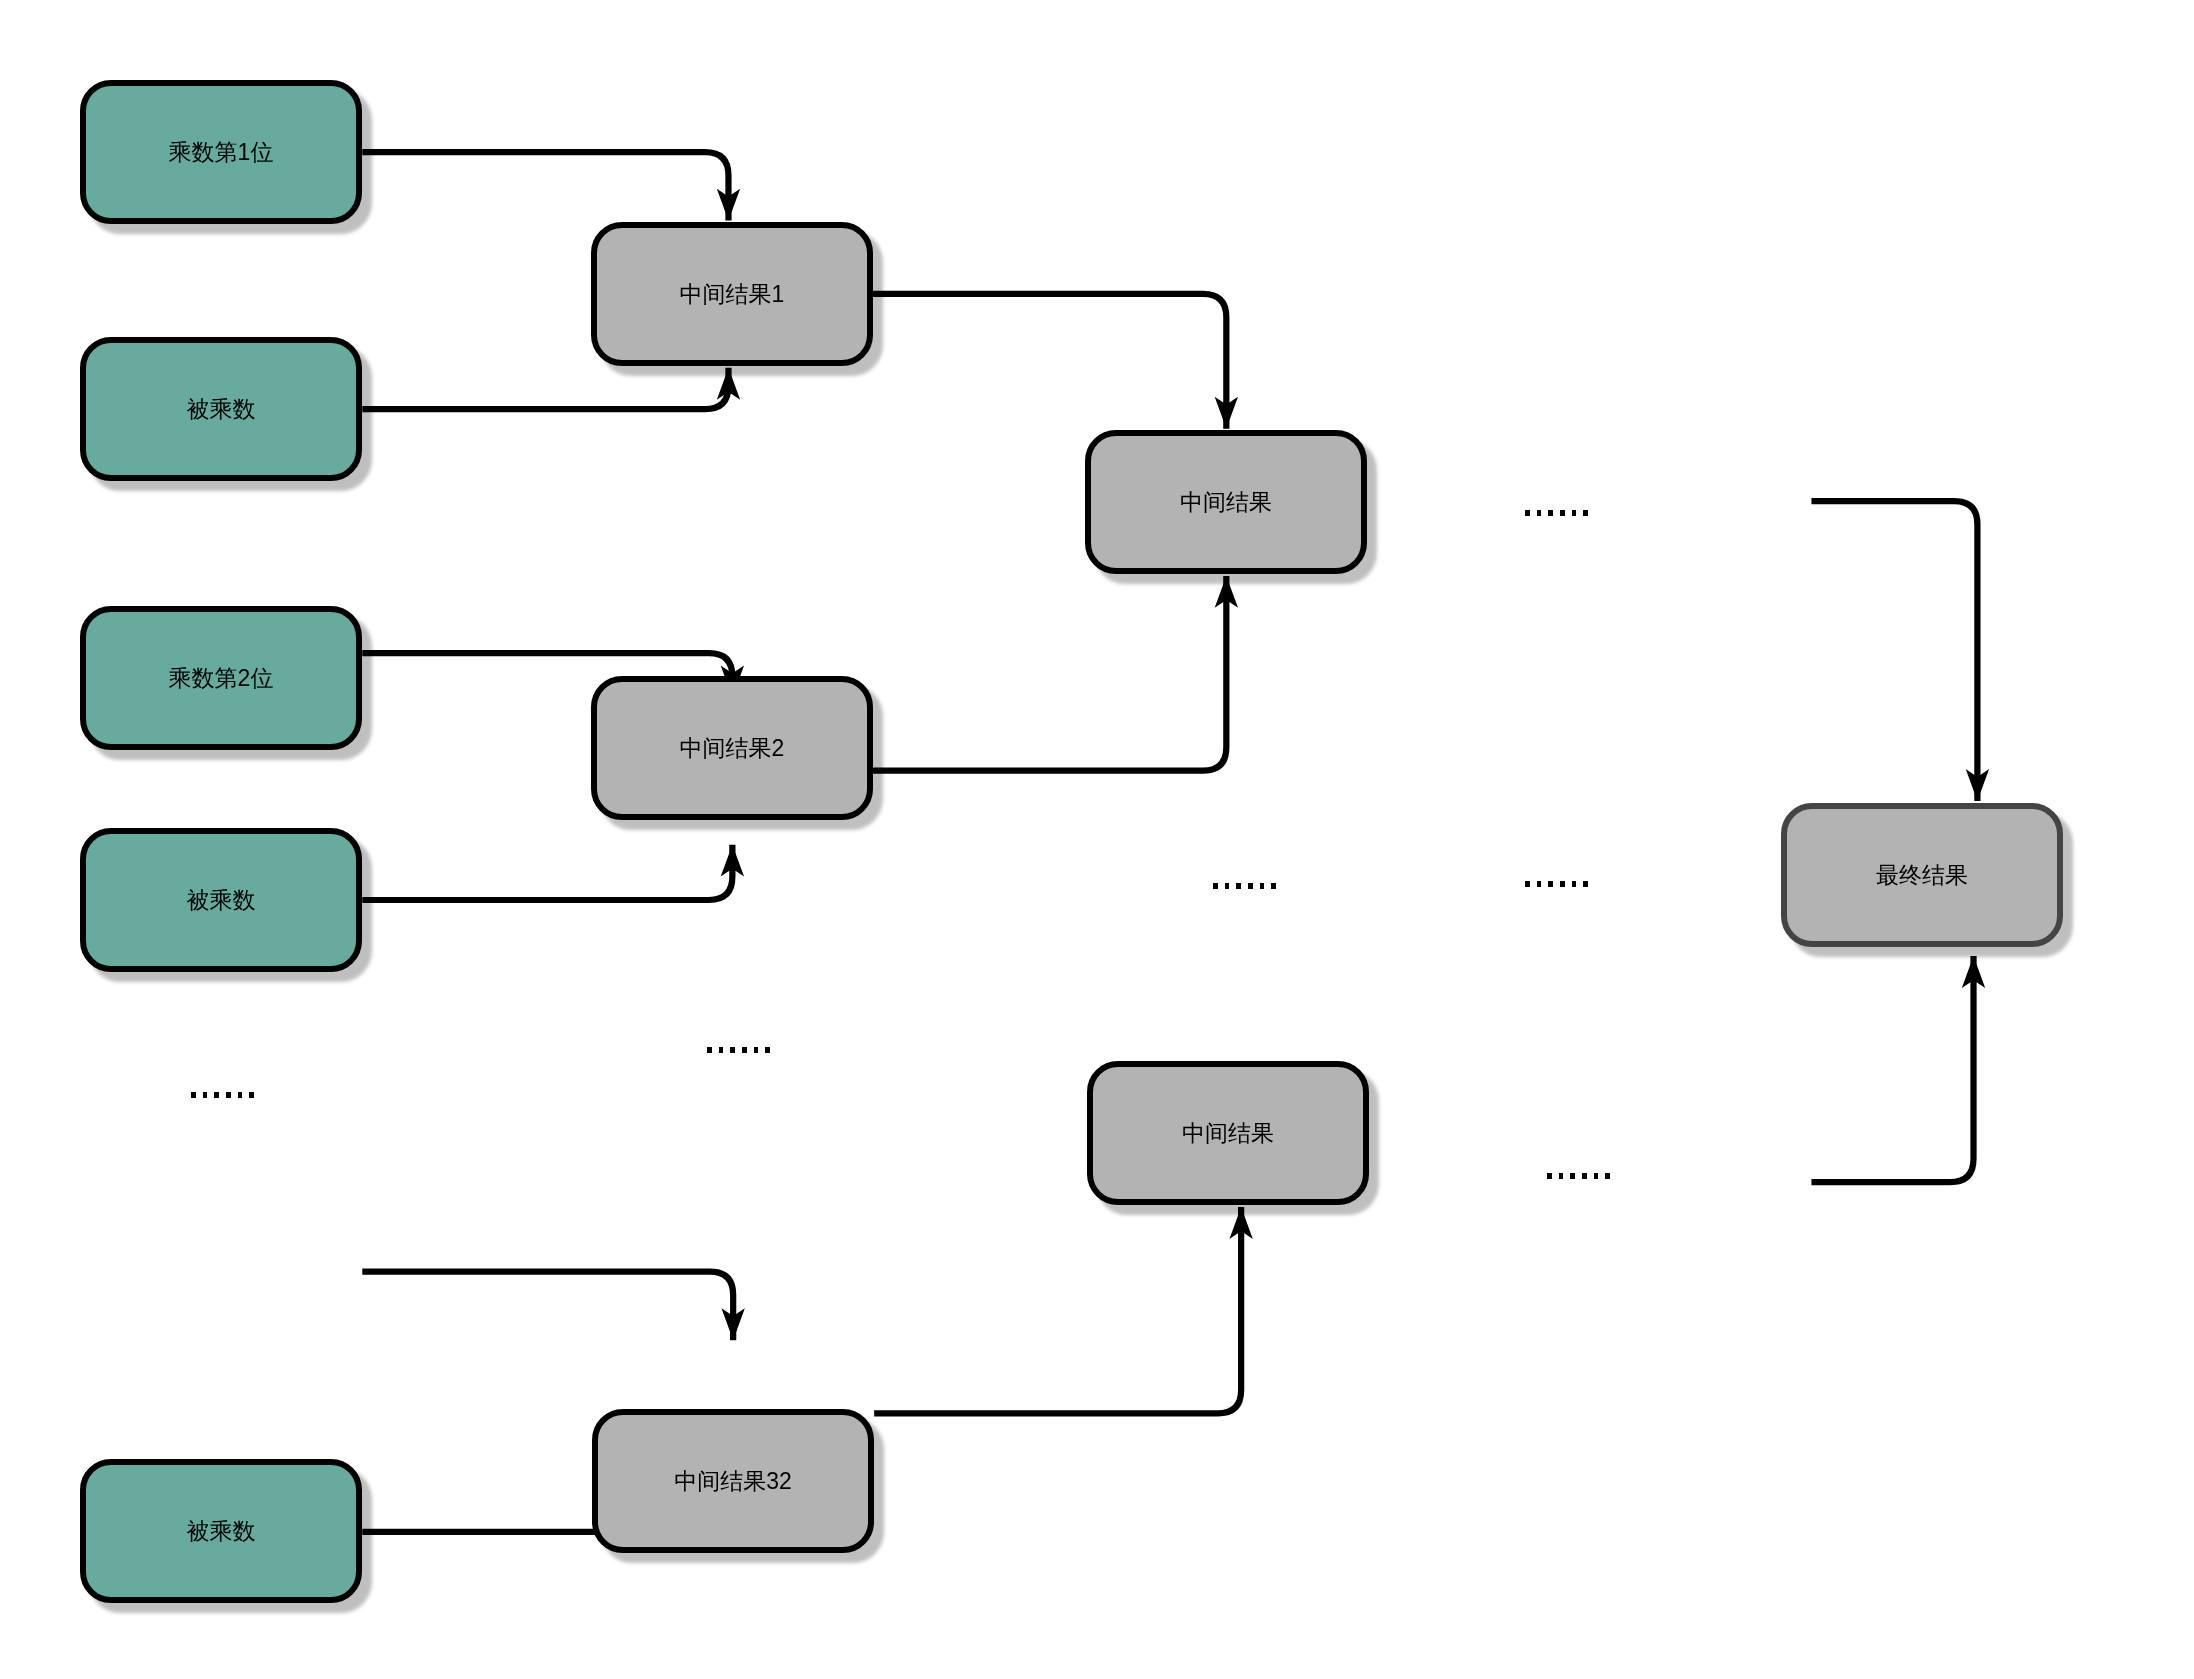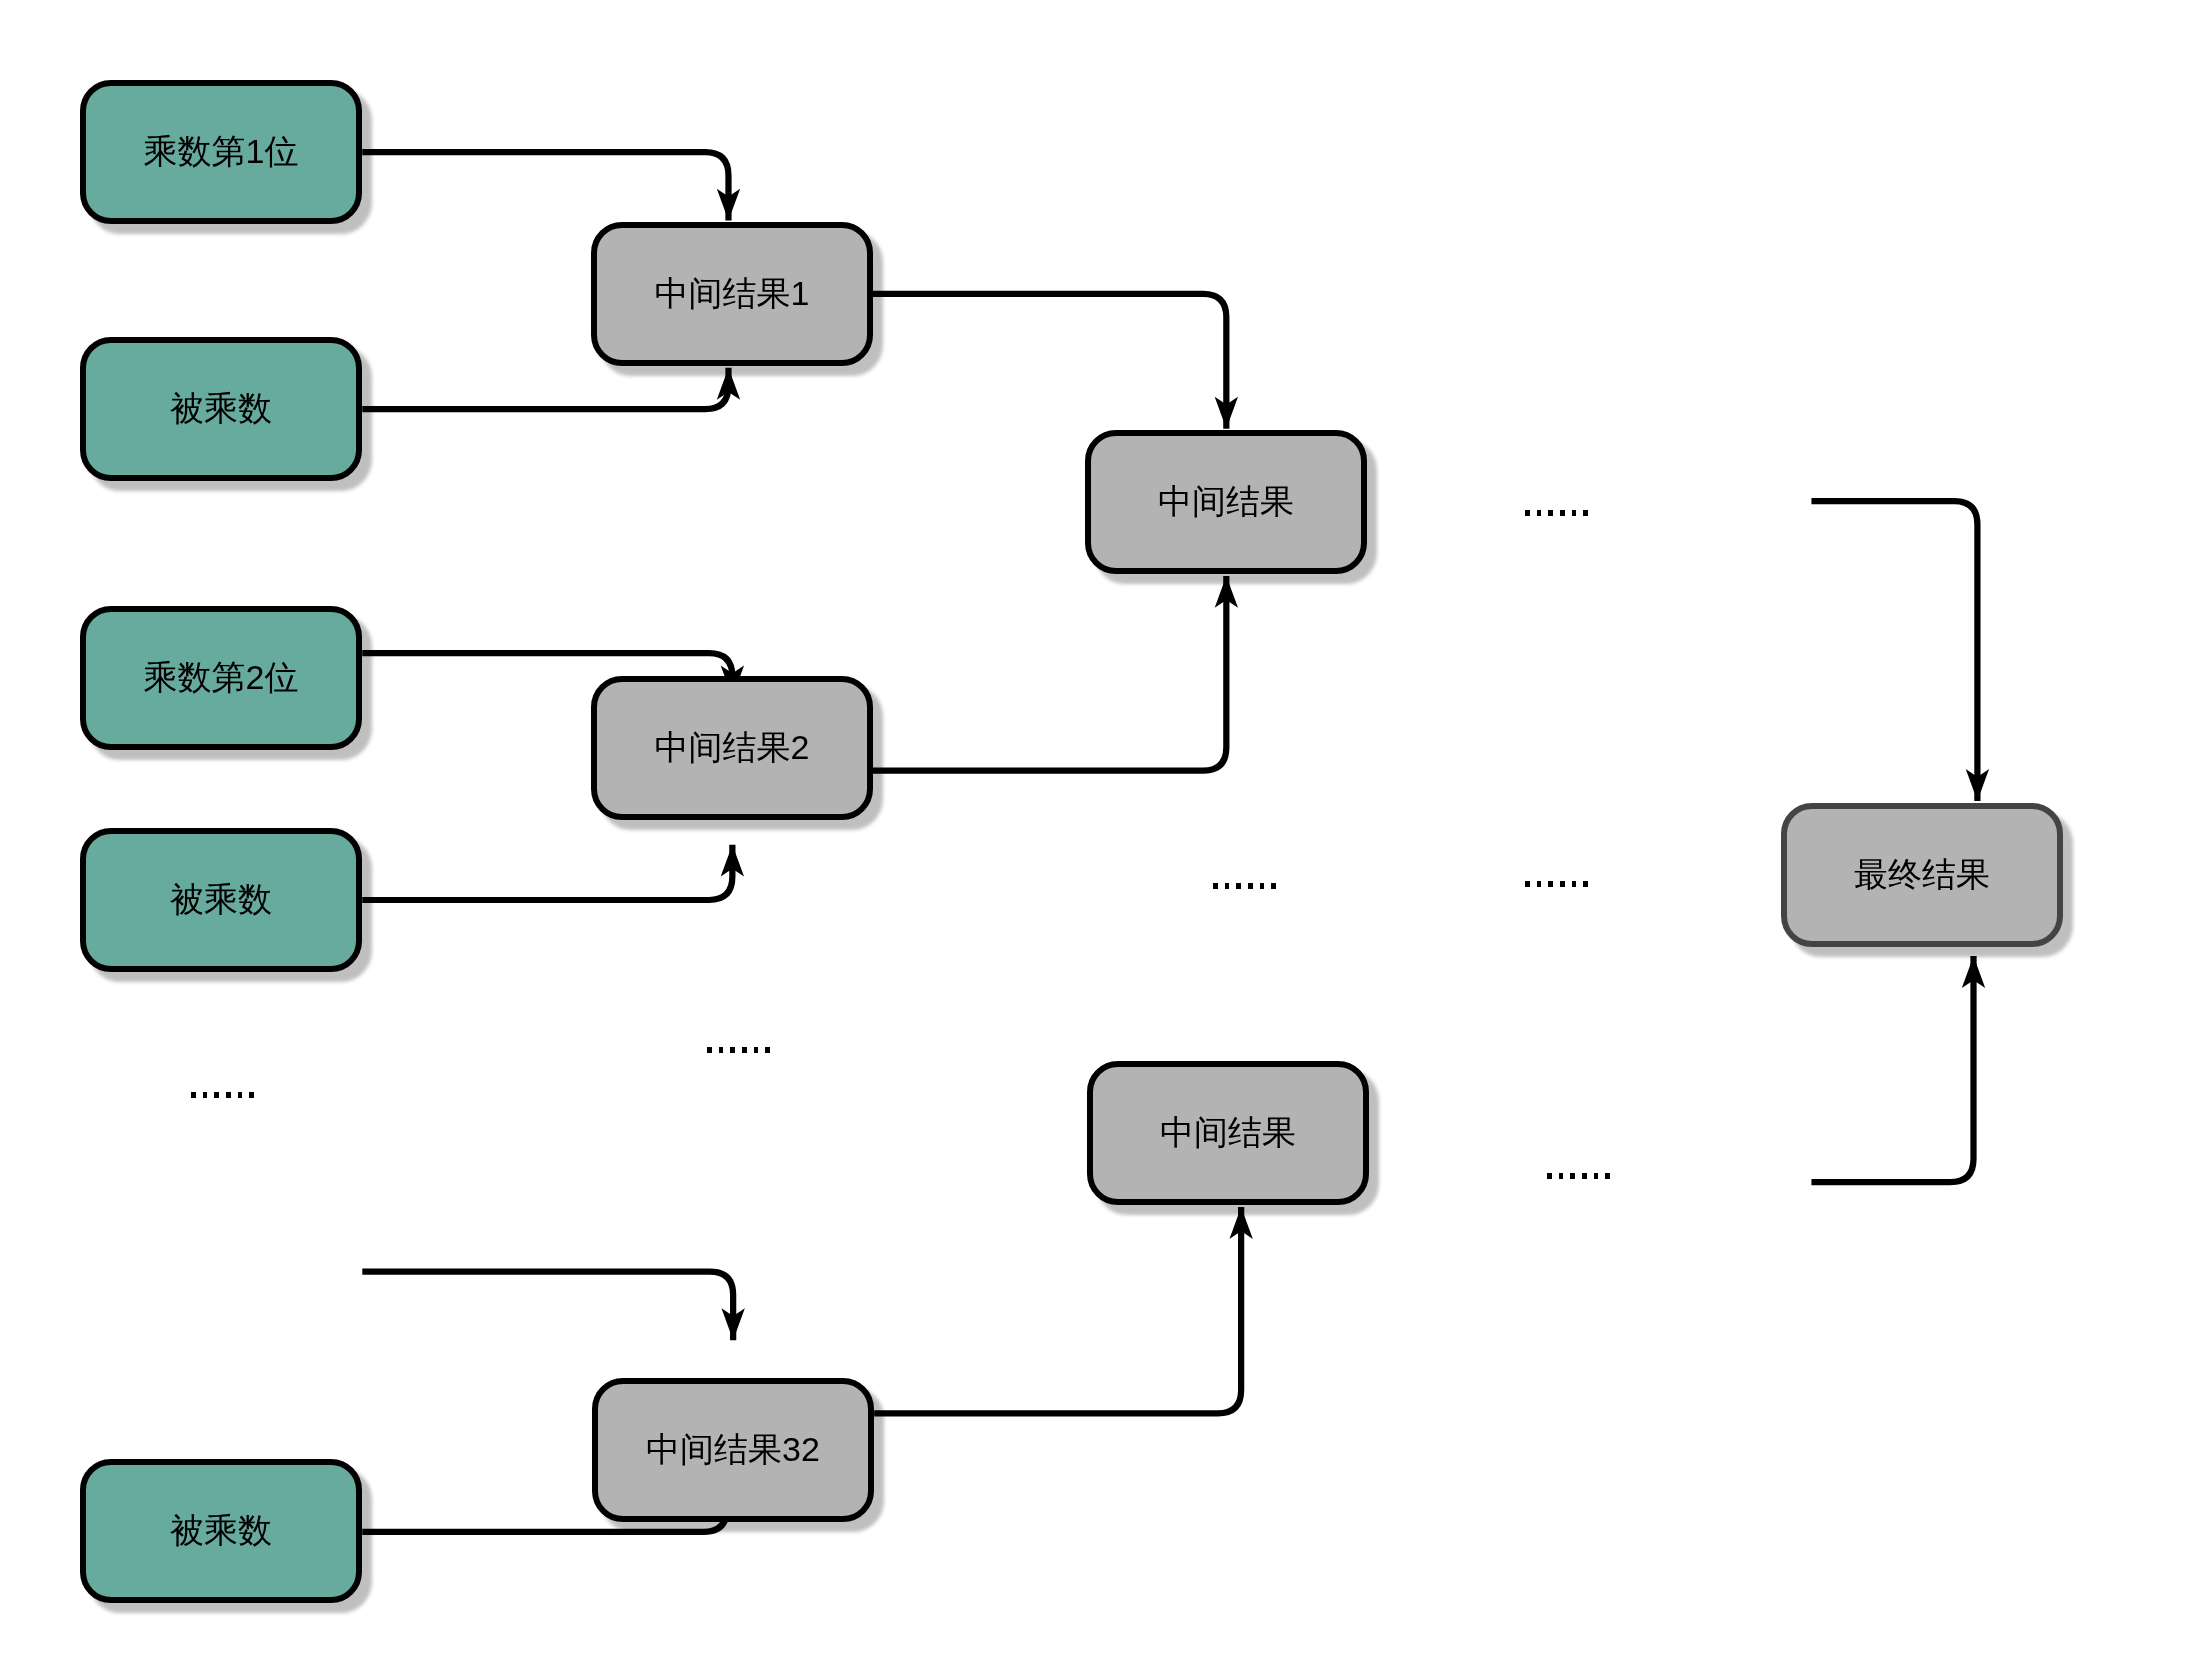--- a/index.html
+++ b/index.html
@@ -7,21 +7,21 @@
     width:2194px;height:1680px;
     font-family:"Liberation Sans","DejaVu Sans",sans-serif;
   }
   #canvas{
     position:relative;width:2194px;height:1680px;background:var(--bg,#ffffff);overflow:hidden;
   }
   .node{
     position:absolute;width:282px;height:144px;box-sizing:border-box;
     border:6.2px solid var(--stroke,#000);border-radius:31px;
     display:flex;align-items:center;justify-content:center;
-    font-size:34px;color:#000;
+    font-size:23px;color:#000;
     box-shadow:9.4px 9.4px 3.9px rgba(0,0,0,0.25);
     text-align:center;white-space:nowrap;
   }
   .input{background:var(--teal,#67ab9f);}
   .result{background:var(--gray,#b3b3b3);}
   .final{border-color:var(--final-stroke,#444444);}
   .dots{
     position:absolute;display:flex;gap:7px;align-items:center;height:6.2px;
   }
   .dots span{
@@ -63,21 +63,21 @@
 
   <div class="node input" style="left:80px;top:828px">被乘数</div>
 
 
   <div class="node input" style="left:80px;top:1459px">被乘数</div>
 
   <div class="node result" style="left:591px;top:222px">中间结果1</div>
 
   <div class="node result" style="left:591px;top:676px">中间结果2</div>
 
-  <div class="node result" style="left:592px;top:1378px">中间结果32</div>
+  <div class="node result" style="left:592px;top:1409px">中间结果32</div>
 
   <div class="node result" style="left:1085px;top:430px">中间结果</div>
 
   <div class="node result" style="left:1087px;top:1061px">中间结果</div>
 
   <div class="node result final" style="left:1781px;top:803px">最终结果</div>
 
   <div class="dots" style="left:1525px;top:510px" title="……">
       <span></span>
       <span></span>

